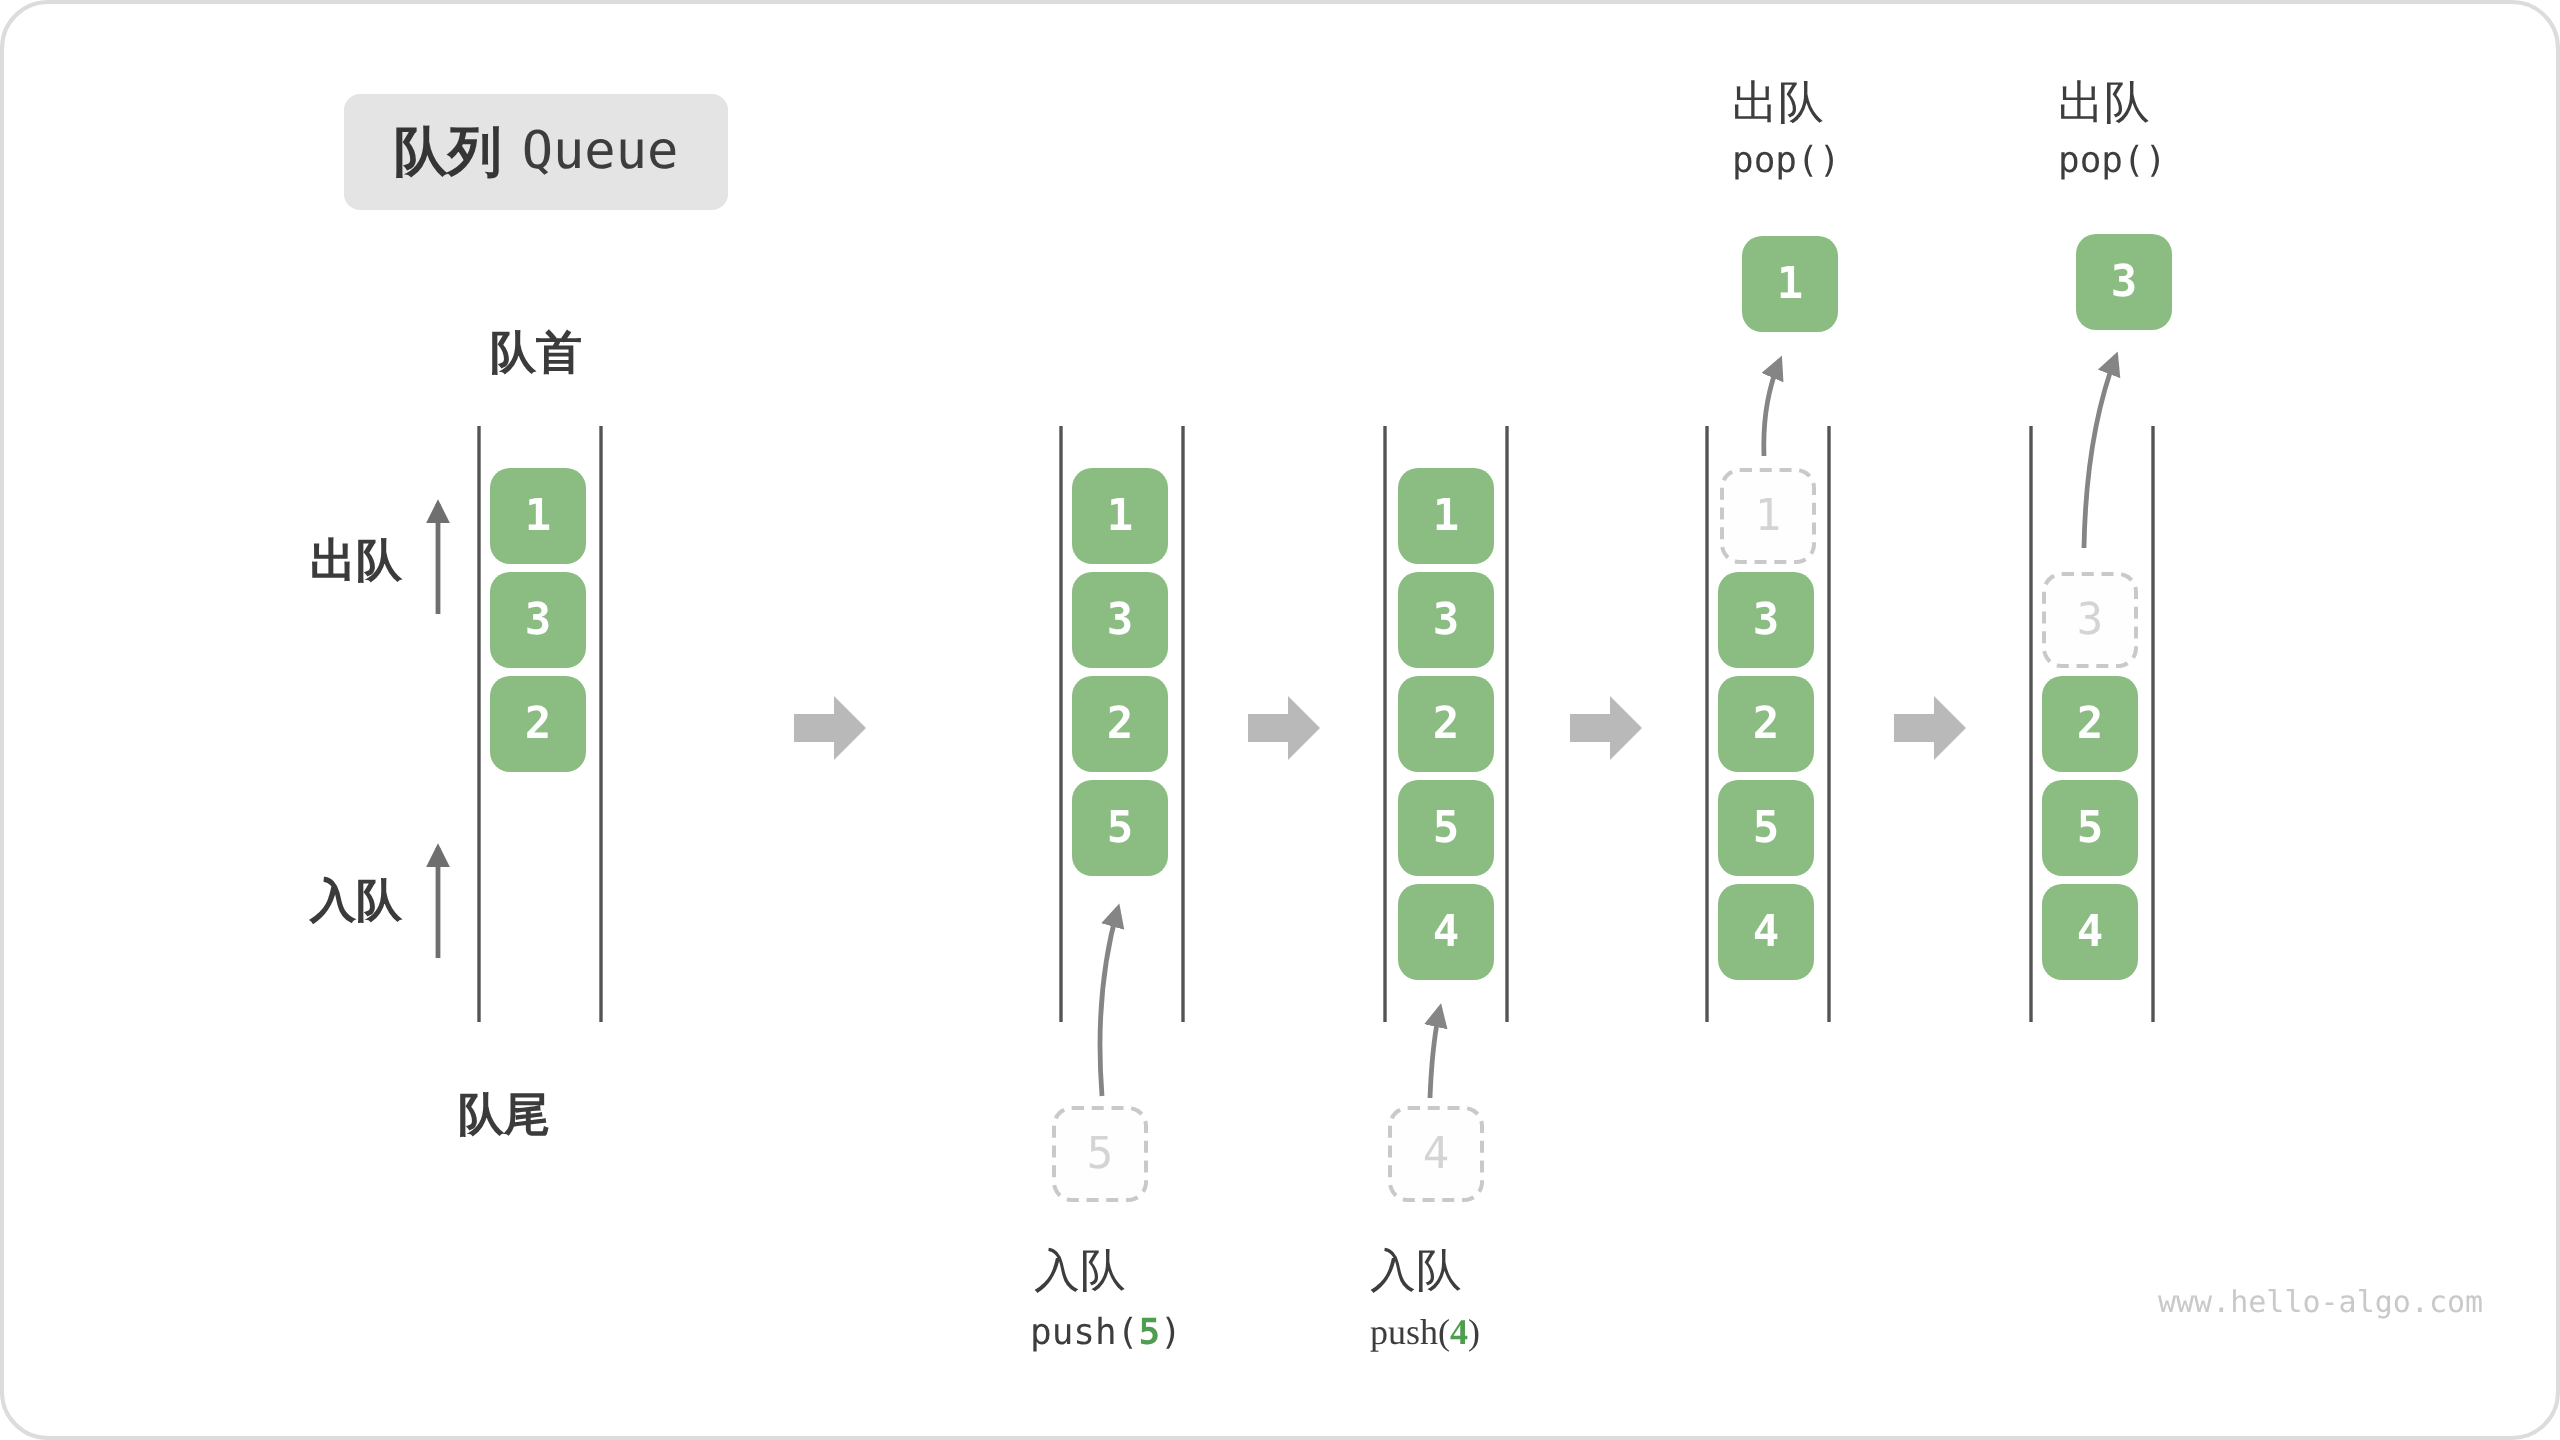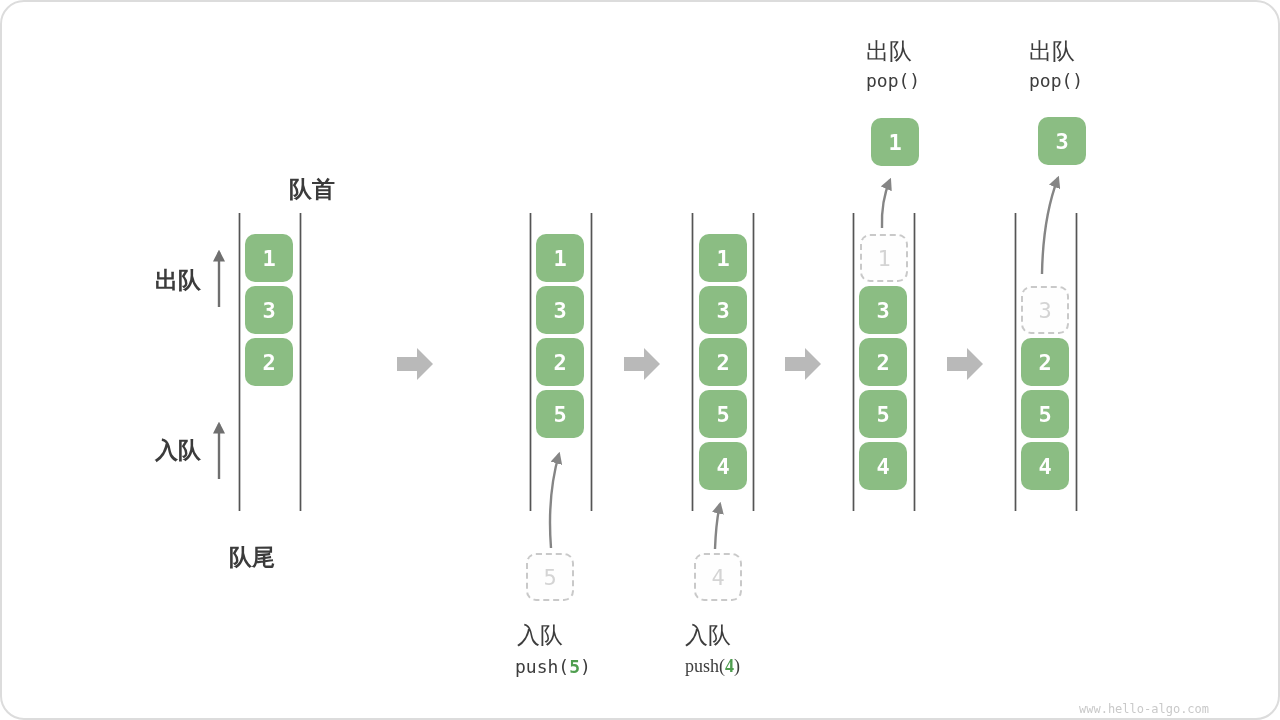--- a/index.html
+++ b/index.html
@@ -30,22 +30,22 @@
     font-family:"DejaVu Sans Mono","Liberation Mono",monospace; font-weight:700; font-size:22px;
     display:flex; align-items:center; justify-content:center;
   }
   .qslot {
     position:absolute; width:48px; height:48px; border-radius:10px; box-sizing:border-box;
     background:#fefefe; border:2px dashed #c9c9c9; color:#d4d4d4;
     font-family:"DejaVu Sans Mono","Liberation Mono",monospace; font-weight:400; font-size:22px;
     display:flex; align-items:center; justify-content:center;
   }
   .watermark {
-    position:absolute; left:1077px; top:700px;
-    font-family:"DejaVu Sans Mono","Liberation Mono",monospace; font-size:12px; color:#c9c9c9;
+    position:absolute; left:1077px; top:640px;
+    font-family:"DejaVu Sans Mono","Liberation Mono",monospace; font-size:15px; color:#c9c9c9;
   }
 </style>
 </head>
 <body>
 
 <div class="canvas">
 
   <svg class="layer" width="1280" height="720" viewBox="0 0 1280 720">
     <defs>
       <marker id="arrow-dark" viewBox="0 0 10 10" refX="8" refY="5" markerWidth="5" markerHeight="5" orient="auto-start-reverse">
@@ -82,22 +82,26 @@
     </g>
 
     <g stroke="#858585" stroke-width="2.4" fill="none">
       <path d="M549,546 Q545,494 557,452" marker-end="url(#arrow-mid)"></path>
       <path d="M713,547 Q714,520 718,502" marker-end="url(#arrow-mid)"></path>
       <path d="M880,226 Q879,199 888,178" marker-end="url(#arrow-mid)"></path>
       <path d="M1040,272 Q1041,215 1056,176" marker-end="url(#arrow-mid)"></path>
     </g>
   </svg>
 
+  <div class="title-box">
+    <span class="title-zh">队列</span>
+    <span class="title-en">Queue</span>
+  </div>
 
-  <div class="zh-bold" style="left:243px; top:172px;margin-left:44px;">队首</div>
+  <div class="zh-bold" style="left:243px; top:159px;">队首</div>
   <div class="zh-bold" style="left:227px; top:540px;">队尾</div>
   <div class="zh-bold" style="left:153px; top:263px;">出队</div>
   <div class="zh-bold" style="left:153px; top:433px;">入队</div>
 
   <div class="qitem" style="left:243px; top:232px;">1</div>
   <div class="qitem" style="left:243px; top:284px;">3</div>
   <div class="qitem" style="left:243px; top:336px;">2</div>
 
   <div class="qitem" style="left:534px; top:232px;">1</div>
   <div class="qitem" style="left:534px; top:284px;">3</div>

